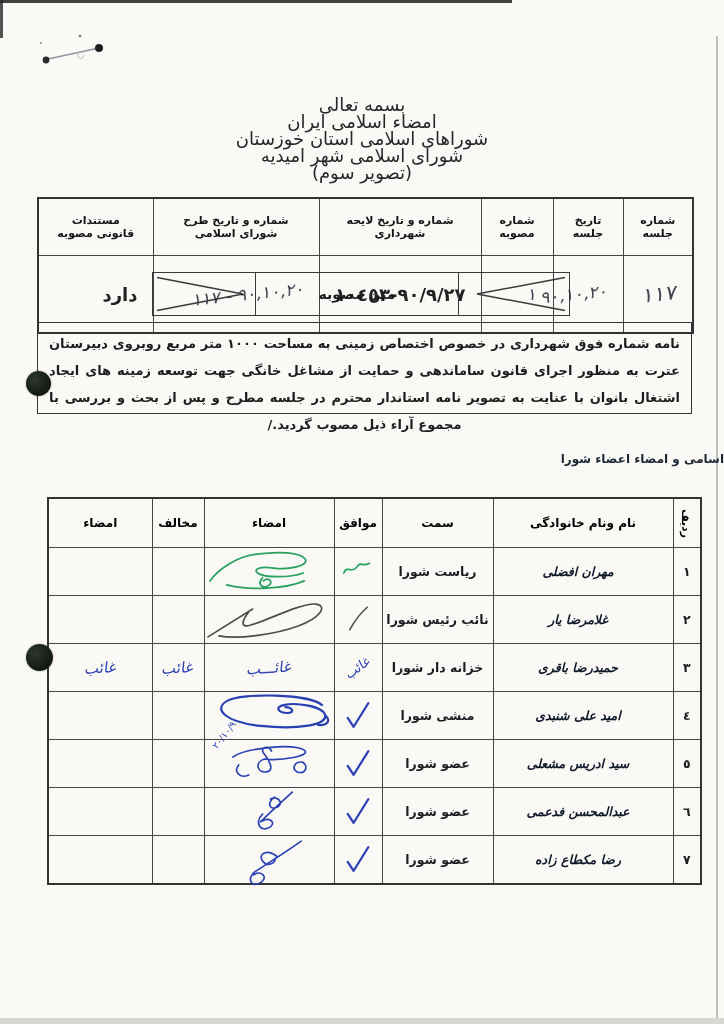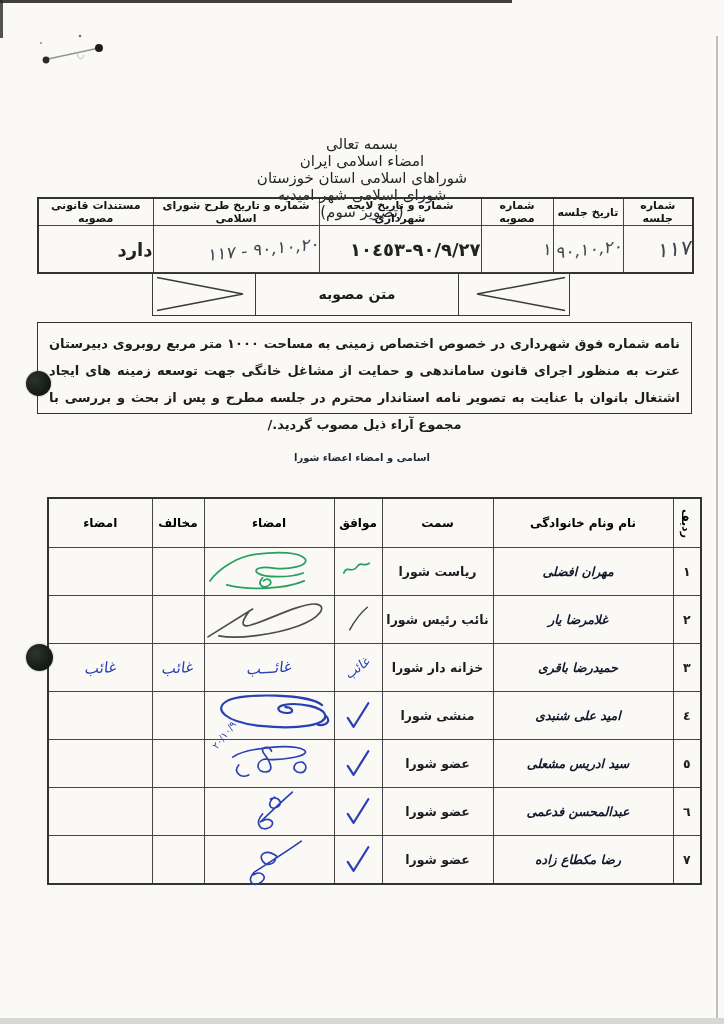--- a/index.html
+++ b/index.html
@@ -15,26 +15,26 @@
   .edge-right{position:absolute;left:716px;top:36px;width:2px;height:988px;background:#8f8f8c;opacity:.55;}
   .edge-bottom{position:absolute;left:0;top:1018px;width:724px;height:6px;background:#d8d8d2;}
   .pen-mark{position:absolute;left:28px;top:22px;width:100px;height:60px;}
   .punch-hole{position:absolute;border-radius:50%;
     background:radial-gradient(circle at 35% 35%, #2c352e 0%, #141a14 65%, #0e120d 100%);
     box-shadow:0 0 2px rgba(0,0,0,.4);}
   .hole-top{left:26px;top:371px;width:25px;height:25px;}
   .hole-bottom{left:26px;top:644px;width:27px;height:27px;}
   
   .letterhead{position:absolute;left:0;right:0;top:96px;text-align:center;
-    font-size:15px;line-height:17px;color:#26262a;margin-top:40px;}
+    font-size:18px;line-height:17px;color:#26262a;}
   .letterhead div{white-space:nowrap;}
   
   table{border-collapse:collapse;table-layout:fixed;}
   .meta-table{position:absolute;left:37px;top:197px;width:655px;border:2px solid #333;}
-  .meta-table th,.meta-table td{border:1px solid #454545;vertical-align:middle;padding:0;overflow:visible;}
+  .meta-table th,.meta-table td{border:1px solid #454545;vertical-align:middle;padding:15px;overflow:visible;}
   .meta-table th{height:25px;font-size:11px;font-weight:bold;color:#141416;}
   .meta-table td{height:46px;}
   .printed-val{font-size:18px;font-weight:bold;color:#222;}
   .hand{display:inline-block;font-size:17px;color:#424653;transform:skewX(-12deg) rotate(-6deg);white-space:nowrap;}
   .hand.big{font-size:21px;}
   
   .ribbon{position:absolute;left:152px;top:272px;width:418px;height:44px;
     border:1.5px solid #3a3a3a;display:flex;box-sizing:border-box;background:transparent;}
   .ribbon .tail{height:100%;}
   .ribbon .tail.l{width:102px;}
@@ -42,22 +42,22 @@
   .ribbon .tail svg{display:block;width:100%;height:100%;overflow:visible;}
   .ribbon-center{flex:1;border-left:1.2px solid #3a3a3a;border-right:1.2px solid #3a3a3a;
     display:flex;align-items:center;justify-content:center;
     font-size:14px;font-weight:bold;color:#1b1b1d;}
   
   .res-box{position:absolute;left:37px;top:322px;width:655px;height:92px;
     border:1.5px solid #333;box-sizing:border-box;}
   .res-box p{margin:0;padding:7px 11px 0 11px;font-size:13px;font-weight:bold;
     line-height:27px;color:#1d1d20;text-align:justify;text-align-last:center;}
   
-  .members-heading{position:absolute;left:0;right:0;top:452px;text-align:center;
-    font-size:10px;font-weight:bold;color:#1d2836;}
+  .members-heading{position:absolute;left:0;right:0;top:452px;text-align:right;
+    font-size:12px;font-weight:bold;color:#1d2836;}
   .members-table{position:absolute;left:47px;top:497px;width:653px;height:379px;border:2px solid #333;}
   .members-table th,.members-table td{border:1px solid #454545;text-align:center;
     vertical-align:middle;padding:0;position:relative;overflow:visible;}
   .members-table th{height:48px;font-size:12px;font-weight:bold;color:#000000;margin-top:40px;}
   .members-table td{height:47px;font-size:12.5px;}
   .v-head{display:inline-block;transform:rotate(90deg);font-size:11px;}
   .c-name{text-align:center;padding-right:10px !important;font-weight:bold;color:#0f172a;font-style:italic;}
   .c-pos{font-weight:bold;font-size:12px;color:#1c1c22;}
   .c-num{font-weight:bold;font-size:13px;}
   .sig-svg{position:absolute;left:0;top:0;width:100%;height:100%;overflow:visible;}

